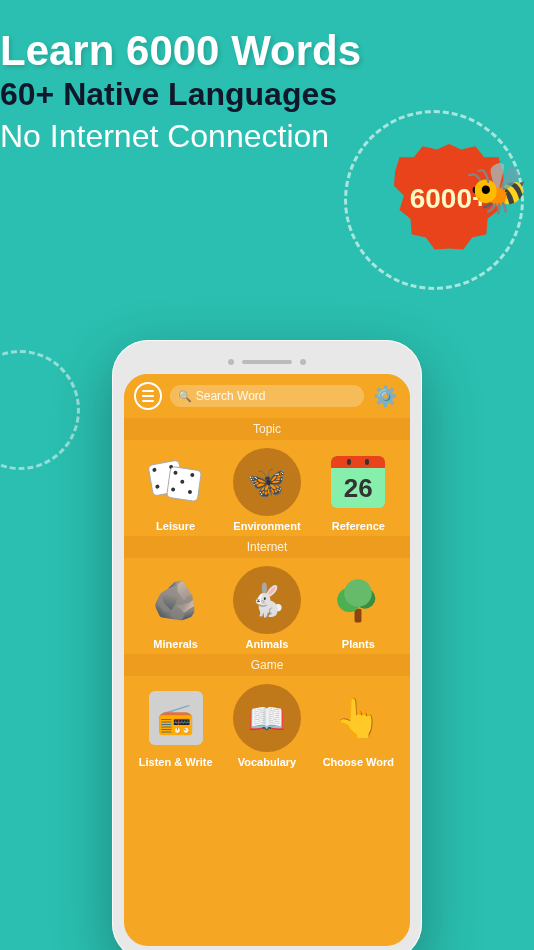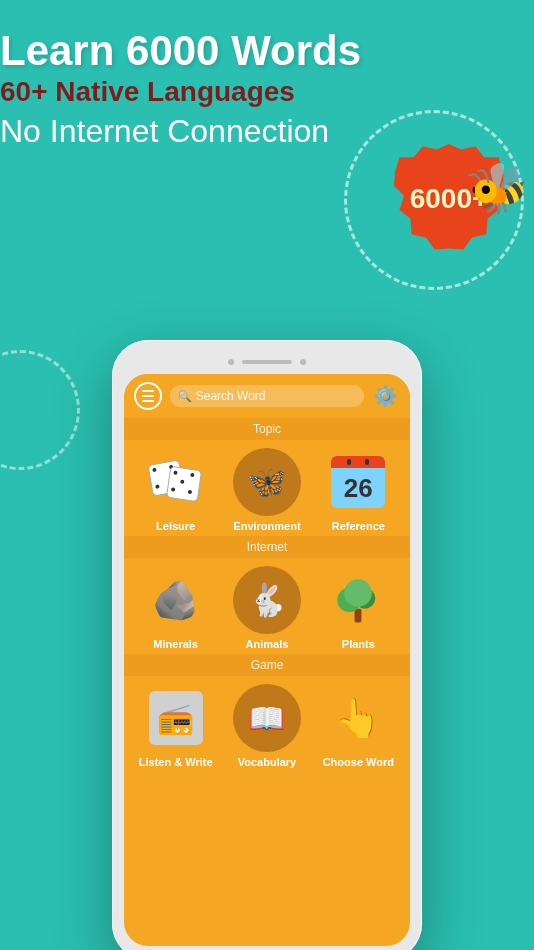--- a/index.html
+++ b/index.html
@@ -18,23 +18,23 @@
       padding-bottom: 10px;
     }
     .title-line1 {
       font-size: 42px;
       font-weight: 900;
       color: white;
       text-shadow: 2px 2px 4px rgba(0,0,0,0.15);
       line-height: 1.1;
     }
     .title-line2 {
-      font-size: 28px;
+      font-size: 32px;
       font-weight: 800;
-      color: #7f1d1d;
+      color: #0f172a;
       line-height: 1.3;
     }
     .title-line3 {
       font-size: 32px;
       font-weight: 400;
       color: white;
       line-height: 1.3;
     }
 
     
@@ -252,21 +252,21 @@
     .topic-label.highlighted {
       color: white;
       font-weight: 700;
       text-align: right;
     }
 
     
     .calendar-icon {
       width: 54px;
       height: 52px;
-      background: #7dd3fc;
+      background: #86efac;
       border-radius: 6px;
       overflow: hidden;
       display: flex;
       flex-direction: column;
     }
     .calendar-top {
       background: #e8431a;
       height: 12px;
       display: flex;
       align-items: center;

